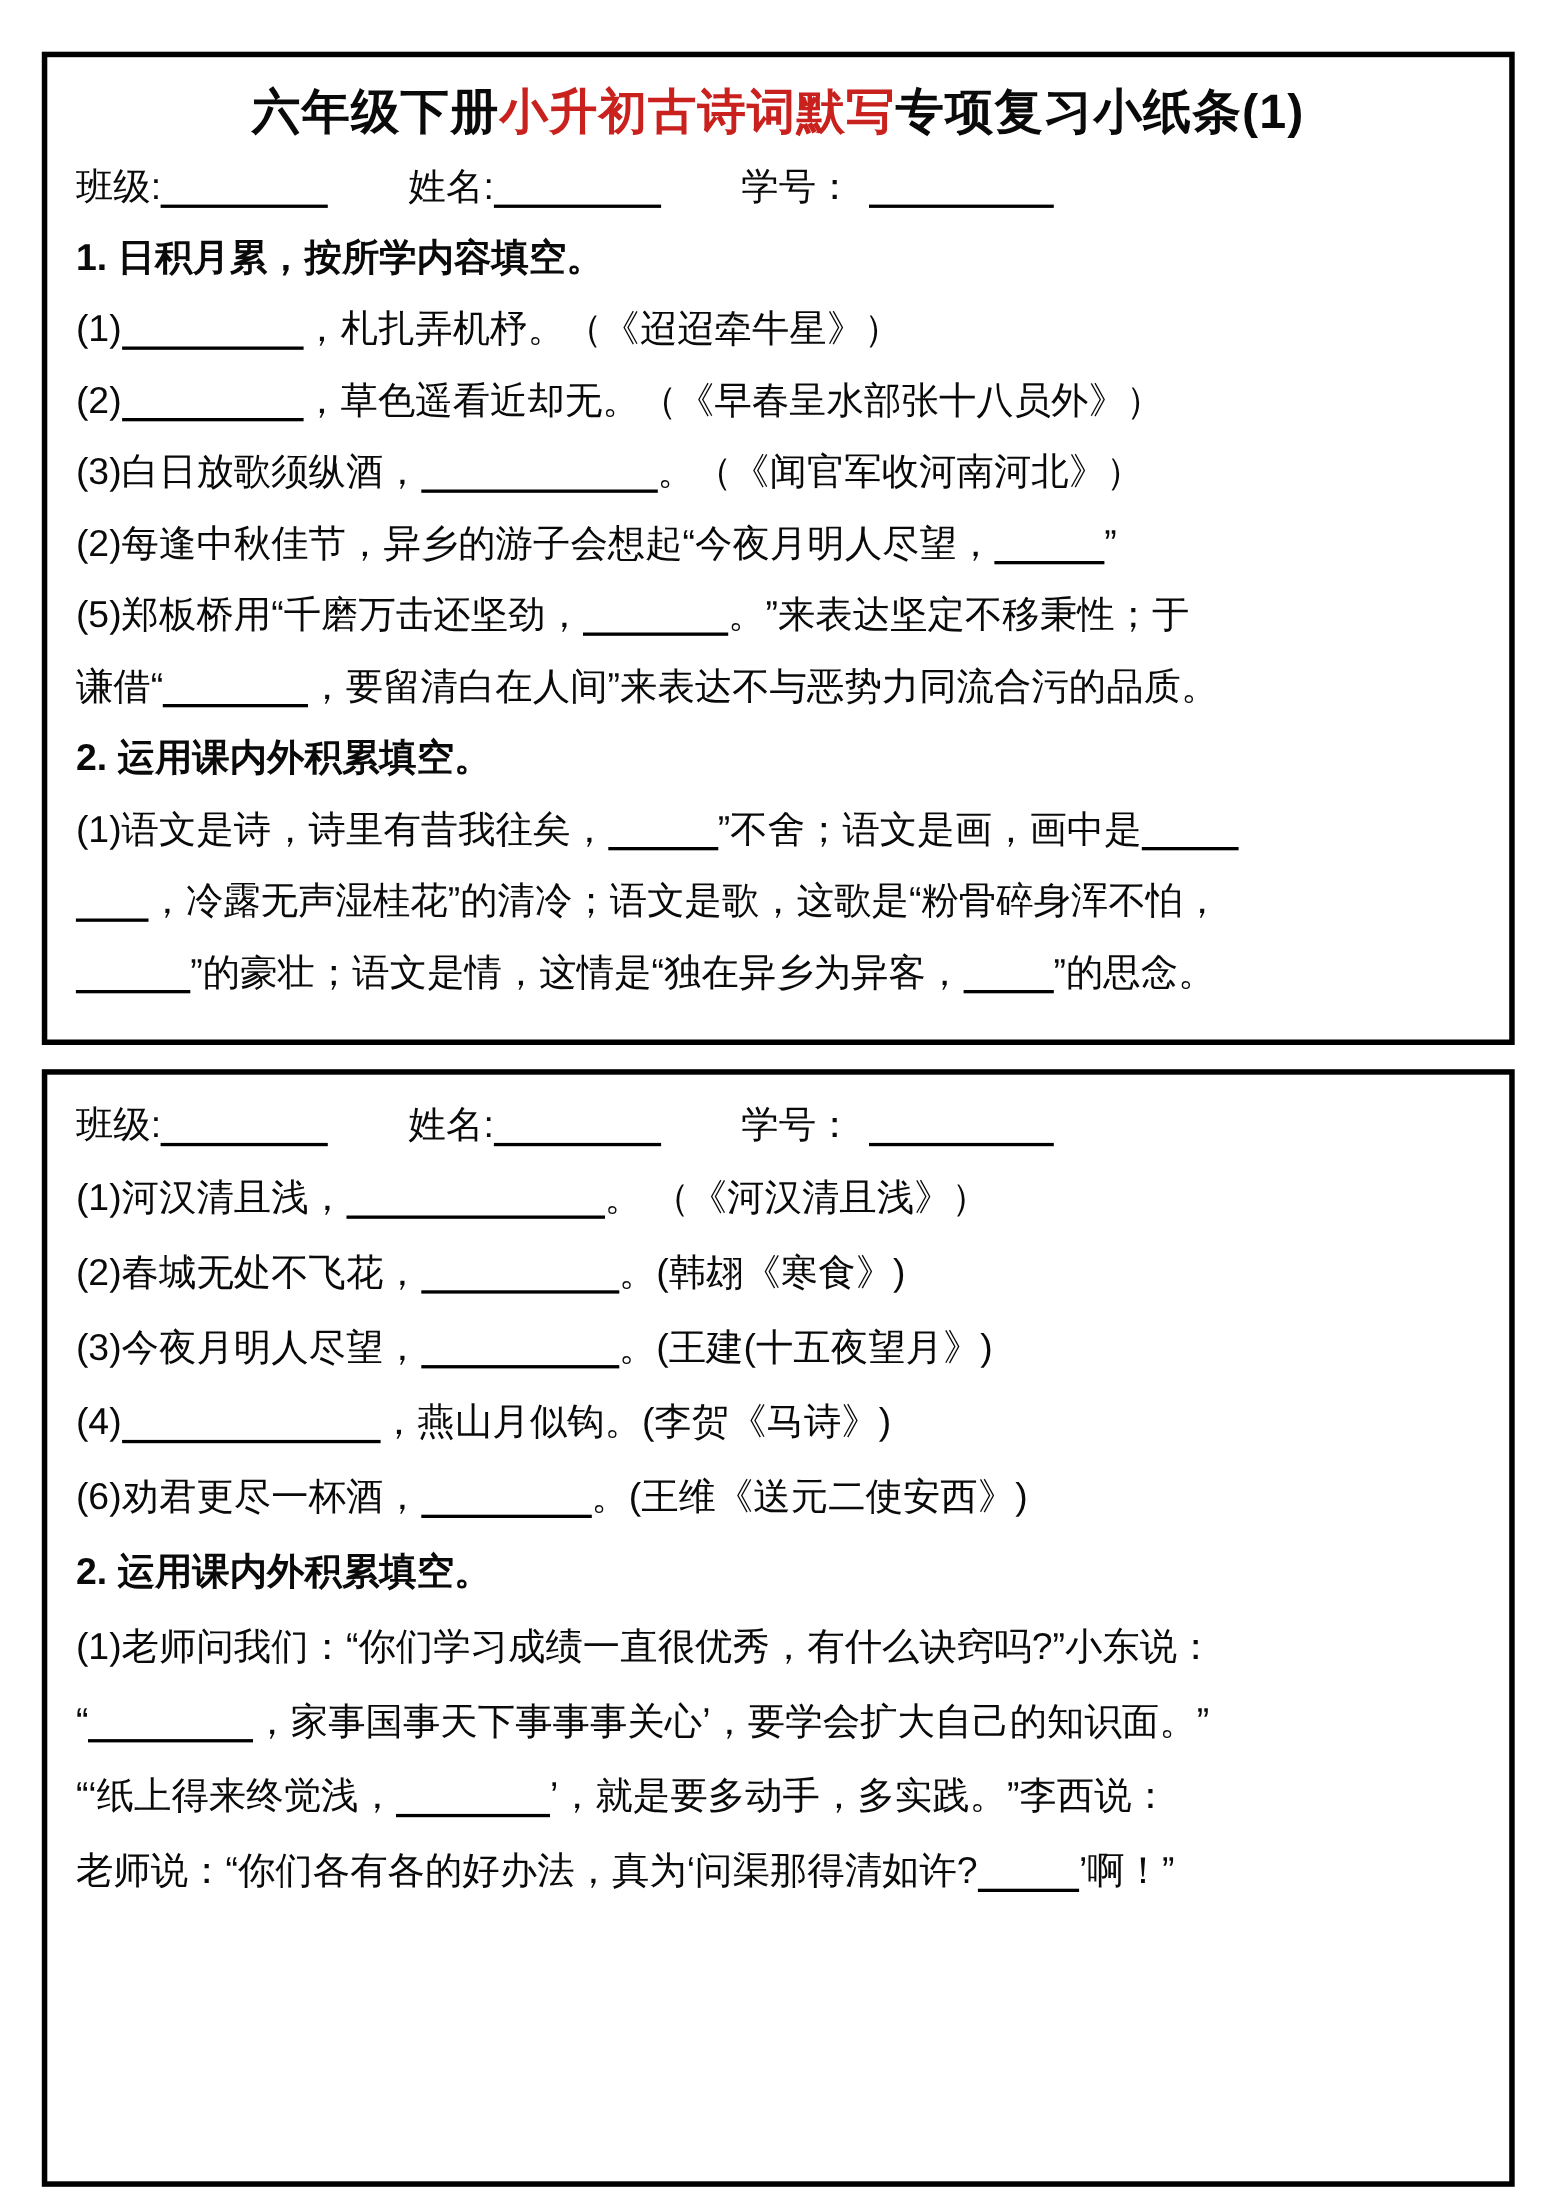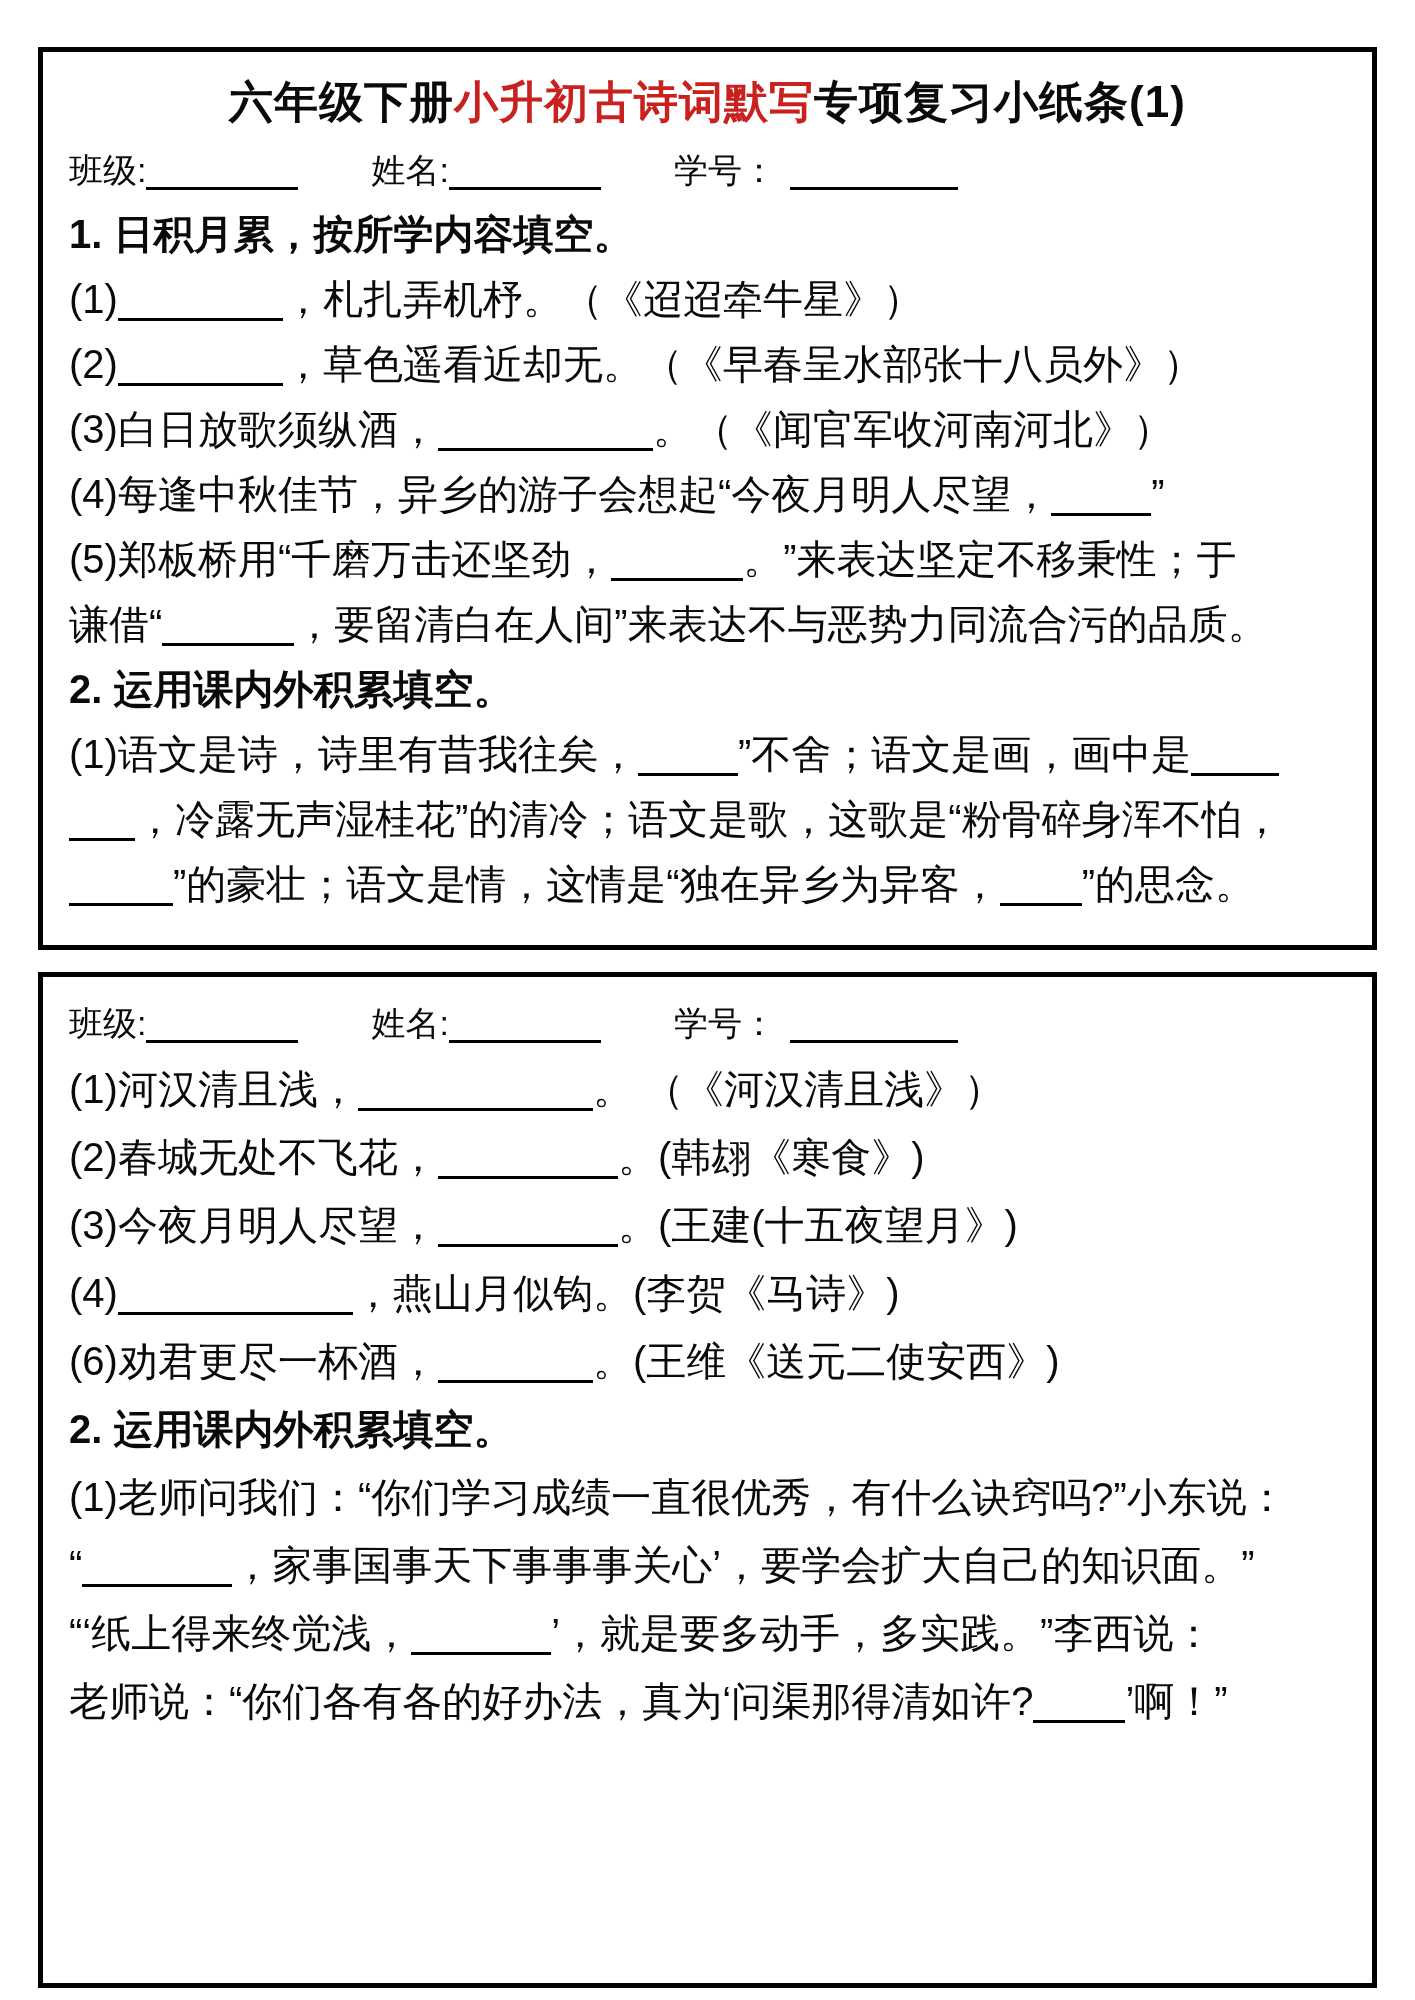--- a/index.html
+++ b/index.html
@@ -48,21 +48,21 @@
     display: inline-block;
     height: 1em;
     border-bottom: 3px solid #000;
     margin-bottom: -8px;
   }
   .info .blank { width: 152px; }
   .info .id-blank { margin-left: 14px; width: 168px; }
 
   .lines { }
   .line {
-    font-size: 40px;
+    font-size: 34px;
     height: 65px;
     line-height: 65px;
     white-space: nowrap;
   }
   .sheet.s1 .line { height: 68px; line-height: 68px; }
   .line.head { font-weight: 700; }
 </style>
 </head>
 <body>
 
@@ -73,21 +73,21 @@
     <div class="info">
       <span class="igroup"><span>班级:</span><span class="blank"></span></span>
       <span class="igroup"><span>姓名:</span><span class="blank"></span></span>
       <span class="igroup"><span>学号：</span><span class="blank id-blank"></span></span>
     </div>
     <div class="lines">
         <div class="line head"><span>1. 日积月累，按所学内容填空。</span></div>
         <div class="line"><span>(1)</span><span class="blank" style="width: 165px;"></span><span>，札扎弄机杼。（《迢迢牵牛星》）</span></div>
         <div class="line"><span>(2)</span><span class="blank" style="width: 165px;"></span><span>，草色遥看近却无。（《早春呈水部张十八员外》）</span></div>
         <div class="line"><span>(3)白日放歌须纵酒，</span><span class="blank" style="width: 215px;"></span><span>。（《闻官军收河南河北》）</span></div>
-        <div class="line"><span>(4)每逢中秋佳节，异乡的游子会想起“今夜月明人尽望，</span><span class="blank" style="width: 100px;"></span><span>”</span></div>
+        <div class="line"><span>(2)每逢中秋佳节，异乡的游子会想起“今夜月明人尽望，</span><span class="blank" style="width: 100px;"></span><span>”</span></div>
         <div class="line"><span>(5)郑板桥用“千磨万击还坚劲，</span><span class="blank" style="width: 132px;"></span><span>。”来表达坚定不移秉性；于</span></div>
         <div class="line"><span>谦借“</span><span class="blank" style="width: 132px;"></span><span>，要留清白在人间”来表达不与恶势力同流合污的品质。</span></div>
         <div class="line head"><span>2. 运用课内外积累填空。</span></div>
         <div class="line"><span>(1)语文是诗，诗里有昔我往矣，</span><span class="blank" style="width: 100px;"></span><span>”不舍；语文是画，画中是</span><span class="blank" style="width: 88px;"></span></div>
         <div class="line"><span class="blank" style="width: 66px;"></span><span>，冷露无声湿桂花”的清冷；语文是歌，这歌是“粉骨碎身浑不怕，</span></div>
         <div class="line"><span class="blank" style="width: 104px;"></span><span>”的豪壮；语文是情，这情是“独在异乡为异客，</span><span class="blank" style="width: 82px;"></span><span>”的思念。</span></div>
       </div>
   </section>
 
   <section class="sheet s1" id="sheet-1">

